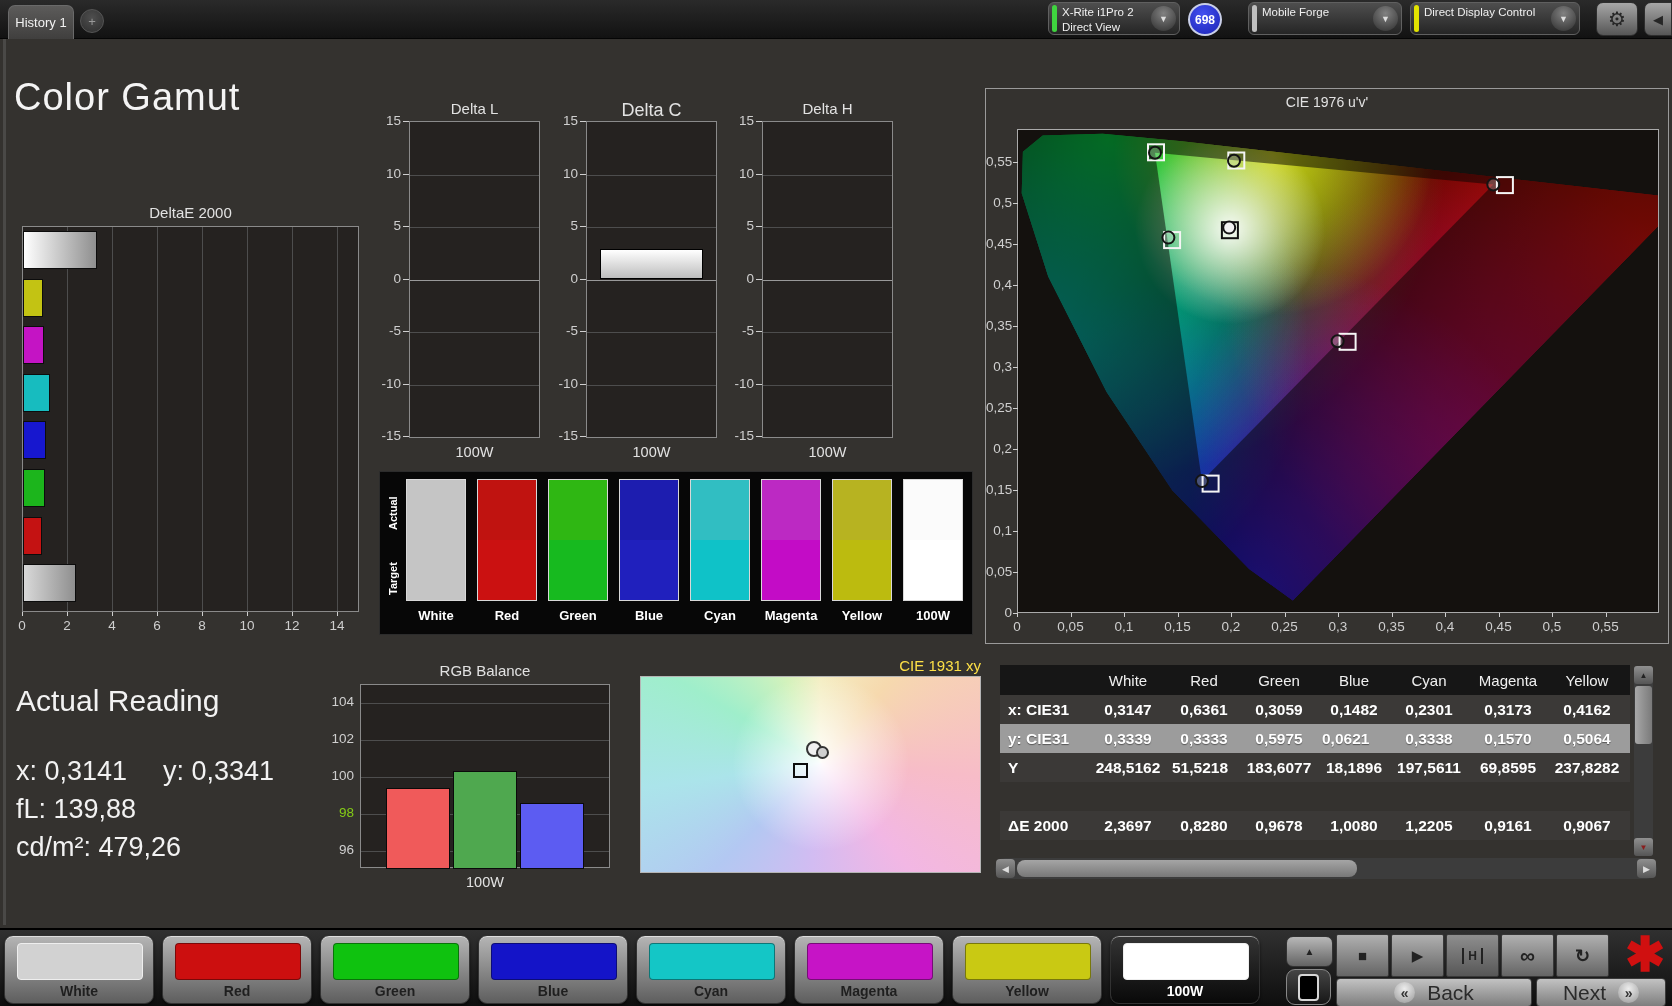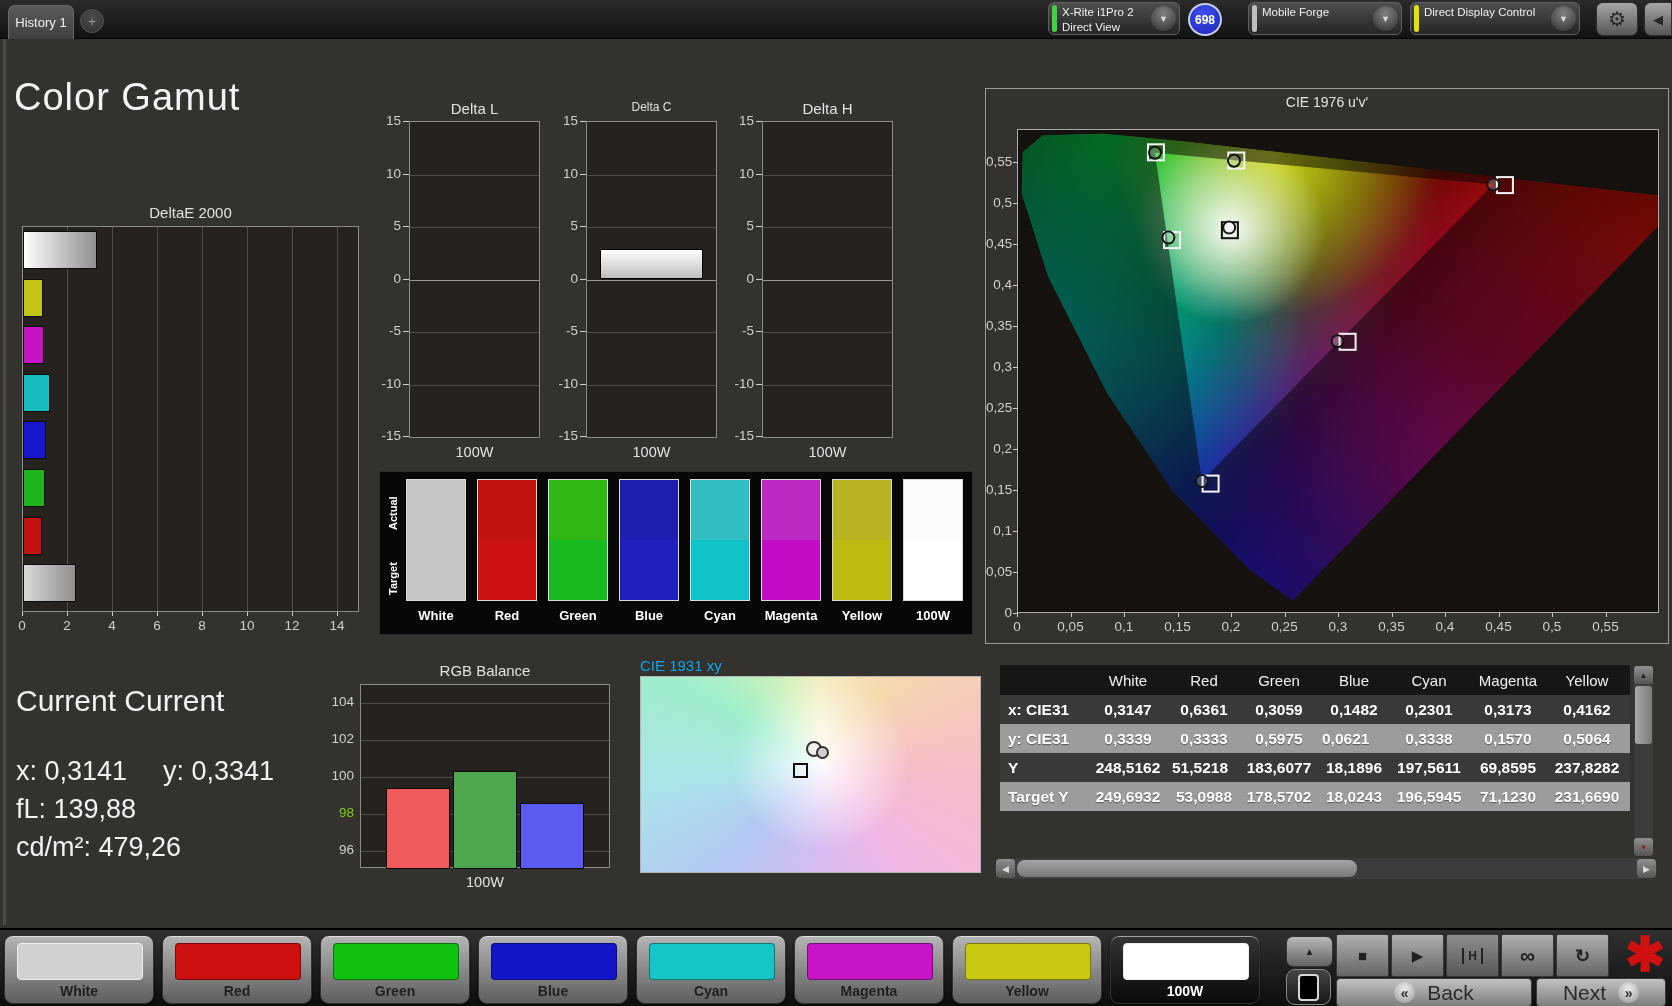--- a/index.html
+++ b/index.html
@@ -168,21 +168,21 @@
       <div style="position: absolute; left: -2px; top: 118px; width: 30px; text-align: right; font-size: 13.5px; color: rgb(207, 207, 207);">5</div>
       <div style="position: absolute; left: 30px; top: 178.5px; width: 6px; height: 1px; background: rgb(207, 207, 207);"></div>
       <div style="position: absolute; left: -2px; top: 170.5px; width: 30px; text-align: right; font-size: 13.5px; color: rgb(207, 207, 207);">0</div>
       <div style="position: absolute; left: 30px; top: 231px; width: 6px; height: 1px; background: rgb(207, 207, 207);"></div>
       <div style="position: absolute; left: -2px; top: 223px; width: 30px; text-align: right; font-size: 13.5px; color: rgb(207, 207, 207);">-5</div>
       <div style="position: absolute; left: 30px; top: 283.5px; width: 6px; height: 1px; background: rgb(207, 207, 207);"></div>
       <div style="position: absolute; left: -2px; top: 275.5px; width: 30px; text-align: right; font-size: 13.5px; color: rgb(207, 207, 207);">-10</div>
       <div style="position: absolute; left: 30px; top: 336px; width: 6px; height: 1px; background: rgb(207, 207, 207);"></div>
       <div style="position: absolute; left: -2px; top: 328px; width: 30px; text-align: right; font-size: 13.5px; color: rgb(207, 207, 207);">-15</div>
       <div style="position: absolute; left: 36px; top: 344px; width: 131px; text-align: center; font-size: 14.5px; color: rgb(226, 226, 226);">100W</div>
-      <div style="position: absolute; left: 193px; top: 0px; width: 171px; text-align: center; font-size: 12px; color: rgb(226, 226, 226);">Delta C</div>
+      <div style="position: absolute; left: 193px; top: 0px; width: 171px; text-align: center; font-size: 18px; color: rgb(226, 226, 226);">Delta C</div>
       <div style="position: absolute; left: 213px; top: 21px; width: 131px; height: 317px; background: rgb(37, 34, 32); border: 1px solid rgb(138, 138, 138); box-sizing: border-box;">
         <div style="position: absolute; left: 0px; top: 52.5px; width: 100%; height: 1px; background: rgb(77, 77, 77);"></div>
         <div style="position: absolute; left: 0px; top: 105px; width: 100%; height: 1px; background: rgb(77, 77, 77);"></div>
         <div style="position: absolute; left: 0px; top: 157.5px; width: 100%; height: 1px; background: rgb(153, 153, 153);"></div>
         <div style="position: absolute; left: 0px; top: 210px; width: 100%; height: 1px; background: rgb(77, 77, 77);"></div>
         <div style="position: absolute; left: 0px; top: 262.5px; width: 100%; height: 1px; background: rgb(77, 77, 77);"></div>
         <div style="position: absolute; left: 13px; top: 127.05px; width: 103px; height: 30.45px; background: linear-gradient(rgb(255, 255, 255), rgb(189, 189, 189)); border: 1px solid rgb(0, 0, 0); box-sizing: border-box;"></div>
       </div>
       <div style="position: absolute; left: 207px; top: 21px; width: 6px; height: 1px; background: rgb(207, 207, 207);"></div>
       <div style="position: absolute; left: 175px; top: 13px; width: 30px; text-align: right; font-size: 13.5px; color: rgb(207, 207, 207);">15</div>
@@ -370,21 +370,21 @@
       <div style="position: absolute; left: 437px; top: 530px; width: 44px; text-align: center; font-size: 13.5px; color: rgb(207, 207, 207);">0,4</div>
       <div style="position: absolute; left: 512.5px; top: 524px; width: 1px; height: 4px; background: rgb(207, 207, 207);"></div>
       <div style="position: absolute; left: 490.5px; top: 530px; width: 44px; text-align: center; font-size: 13.5px; color: rgb(207, 207, 207);">0,45</div>
       <div style="position: absolute; left: 566px; top: 524px; width: 1px; height: 4px; background: rgb(207, 207, 207);"></div>
       <div style="position: absolute; left: 544px; top: 530px; width: 44px; text-align: center; font-size: 13.5px; color: rgb(207, 207, 207);">0,5</div>
       <div style="position: absolute; left: 619.5px; top: 524px; width: 1px; height: 4px; background: rgb(207, 207, 207);"></div>
       <div style="position: absolute; left: 597.5px; top: 530px; width: 44px; text-align: center; font-size: 13.5px; color: rgb(207, 207, 207);">0,55</div>
     </div>
 
   <div id="reading">
-    <div class="cr-title">Current Current</div>
+    <div class="cr-title">Actual Reading</div>
     <div class="cr-val" style="left:0;top:72px"><span>x:</span> <span>0,3141</span></div>
     <div class="cr-val" style="left:147px;top:72px"><span>y:</span> <span>0,3341</span></div>
     <div class="cr-val" style="left:0;top:110px"><span>fL:</span> <span>139,88</span></div>
     <div class="cr-val" style="left:0;top:148px"><span>cd/m²:</span> <span>479,26</span></div>
   </div>
 
   <div id="rgbbal">
       <div style="position: absolute; left: 36px; top: 0px; width: 250px; text-align: center; font-size: 15px; color: rgb(226, 226, 226);">RGB Balance</div>
       <div style="position: absolute; left: 36px; top: 22px; width: 250px; height: 184px; background: rgb(37, 34, 32); border: 1px solid rgb(138, 138, 138); box-sizing: border-box;">
         <div style="position: absolute; left: 0px; top: 18.4px; width: 100%; height: 1px; background: rgb(77, 77, 77);"></div>
@@ -397,21 +397,21 @@
         <div style="position: absolute; left: 159px; top: 117.76px; width: 64px; height: 66.24px; background: rgb(92, 92, 242); border: 1px solid rgb(10, 10, 10); box-sizing: border-box;"></div>
       </div>
       <div style="position: absolute; left: 0px; top: 32.4px; width: 30px; text-align: right; font-size: 13.5px; color: rgb(207, 207, 207);">104</div>
       <div style="position: absolute; left: 0px; top: 69.2px; width: 30px; text-align: right; font-size: 13.5px; color: rgb(207, 207, 207);">102</div>
       <div style="position: absolute; left: 0px; top: 106px; width: 30px; text-align: right; font-size: 13.5px; color: rgb(207, 207, 207);">100</div>
       <div style="position: absolute; left: 0px; top: 142.8px; width: 30px; text-align: right; font-size: 13.5px; color: #84cc16;">98</div>
       <div style="position: absolute; left: 0px; top: 179.6px; width: 30px; text-align: right; font-size: 13.5px; color: rgb(207, 207, 207);">96</div>
       <div style="position: absolute; left: 36px; top: 212px; width: 250px; text-align: center; font-size: 14.5px; color: rgb(226, 226, 226);">100W</div>
     </div>
   <div id="cie31">
-      <div style="position: absolute; left: 0px; top: 0px; width: 341px; text-align: left; font-size: 15px; color: #0ea5e9;">CIE 1931 xy</div>
+      <div style="position: absolute; left: 0px; top: 0px; width: 341px; text-align: right; font-size: 15px; color: #fde047;">CIE 1931 xy</div>
       <div style="position: absolute; left: 0px; top: 19px; width: 341px; height: 197px; border: 1px solid rgb(181, 181, 181); box-sizing: border-box; background: radial-gradient(circle at 53% 44%, rgba(255, 255, 255, 0.95) 0%, rgba(255, 255, 255, 0) 42%), conic-gradient(at 53% 44%, rgb(244, 238, 194) 0deg, rgb(246, 217, 174) 40deg, rgb(247, 188, 200) 95deg, rgb(242, 183, 228) 140deg, rgb(210, 188, 242) 185deg, rgb(179, 200, 242) 225deg, rgb(171, 228, 234) 262deg, rgb(159, 238, 203) 300deg, rgb(212, 242, 188) 338deg, rgb(244, 238, 194) 360deg);">
         <div style="position: absolute; left: 152.27px; top: 85.575px; width: 15px; height: 15px; border: 2.5px solid rgb(13, 13, 13); box-sizing: border-box;"></div>
         <div style="position: absolute; left: 164.887px; top: 63.905px; width: 16px; height: 16px; border-radius: 50%; border: 2px solid rgb(51, 51, 51); background: rgb(240, 240, 240); box-sizing: border-box;"></div>
         <div style="position: absolute; left: 175.253px; top: 69.345px; width: 13px; height: 13px; border-radius: 50%; border: 2px solid rgb(51, 51, 51); background: rgb(207, 207, 207); box-sizing: border-box;"></div>
       </div>
     </div>
   <div id="tbl">
       <div style="position: absolute; left: 0px; top: 0px; width: 630px; height: 30px; display: grid; grid-template-columns: 84px 88px 64px 86px 64px 86px 72px 86px; align-items: center; font-size: 15px; color: rgb(240, 240, 240); background: rgb(22, 22, 22);">
         <div></div>
         <div style="text-align: center;">White</div>
@@ -445,29 +445,29 @@
       <div style="position: absolute; left: 0px; top: 88px; width: 630px; height: 29px; display: grid; grid-template-columns: 84px 88px 64px 86px 64px 86px 72px 86px; align-items: center; font-size: 15.5px; font-weight: bold; color: rgb(255, 255, 255); background: rgb(59, 57, 55);">
         <div style="padding-left: 8px;">Y</div>
         <div style="text-align: center;">248,5162</div>
         <div style="text-align: left;">51,5218</div>
         <div style="text-align: center;">183,6077</div>
         <div style="text-align: center;">18,1896</div>
         <div style="text-align: center;">197,5611</div>
         <div style="text-align: center;">69,8595</div>
         <div style="text-align: center;">237,8282</div>
       </div>
-      <div style="position: absolute; left: 0px; top: 117px; width: 630px; height: 29px; display: grid; grid-template-columns: 84px 88px 64px 86px 64px 86px 72px 86px; align-items: center; font-size: 15.5px; font-weight: bold; color: rgb(255, 255, 255); background: rgb(156, 156, 156); text-shadow: rgba(0, 0, 0, 0.45) 0px 1px 1px;">
-        <div style="padding-left: 8px;">Target Y</div>
-        <div style="text-align: center;">249,6932</div>
-        <div style="text-align: center;">53,0988</div>
-        <div style="text-align: center;">178,5702</div>
-        <div style="text-align: center;">18,0243</div>
-        <div style="text-align: center;">196,5945</div>
-        <div style="text-align: center;">71,1230</div>
-        <div style="text-align: center;">231,6690</div>
+      <div style="position: absolute; left: 0px; top: 146px; width: 630px; height: 29px; display: grid; grid-template-columns: 84px 88px 64px 86px 64px 86px 72px 86px; align-items: center; font-size: 15.5px; font-weight: bold; color: rgb(255, 255, 255); background: rgb(59, 57, 55);">
+        <div style="padding-left: 8px;">ΔE 2000</div>
+        <div style="text-align: center;">2,3697</div>
+        <div style="text-align: center;">0,8280</div>
+        <div style="text-align: center;">0,9678</div>
+        <div style="text-align: center;">1,0080</div>
+        <div style="text-align: center;">1,2205</div>
+        <div style="text-align: center;">0,9161</div>
+        <div style="text-align: center;">0,9067</div>
       </div>
     </div>
 
   <div class="vscroll">
     <div class="vs-btn vs-up">▲</div>
     <div class="vs-thumb"></div>
     <div class="vs-btn vs-down">▼</div>
   </div>
   <div class="hscroll">
     <div class="hs-btn hs-left">◀</div>

